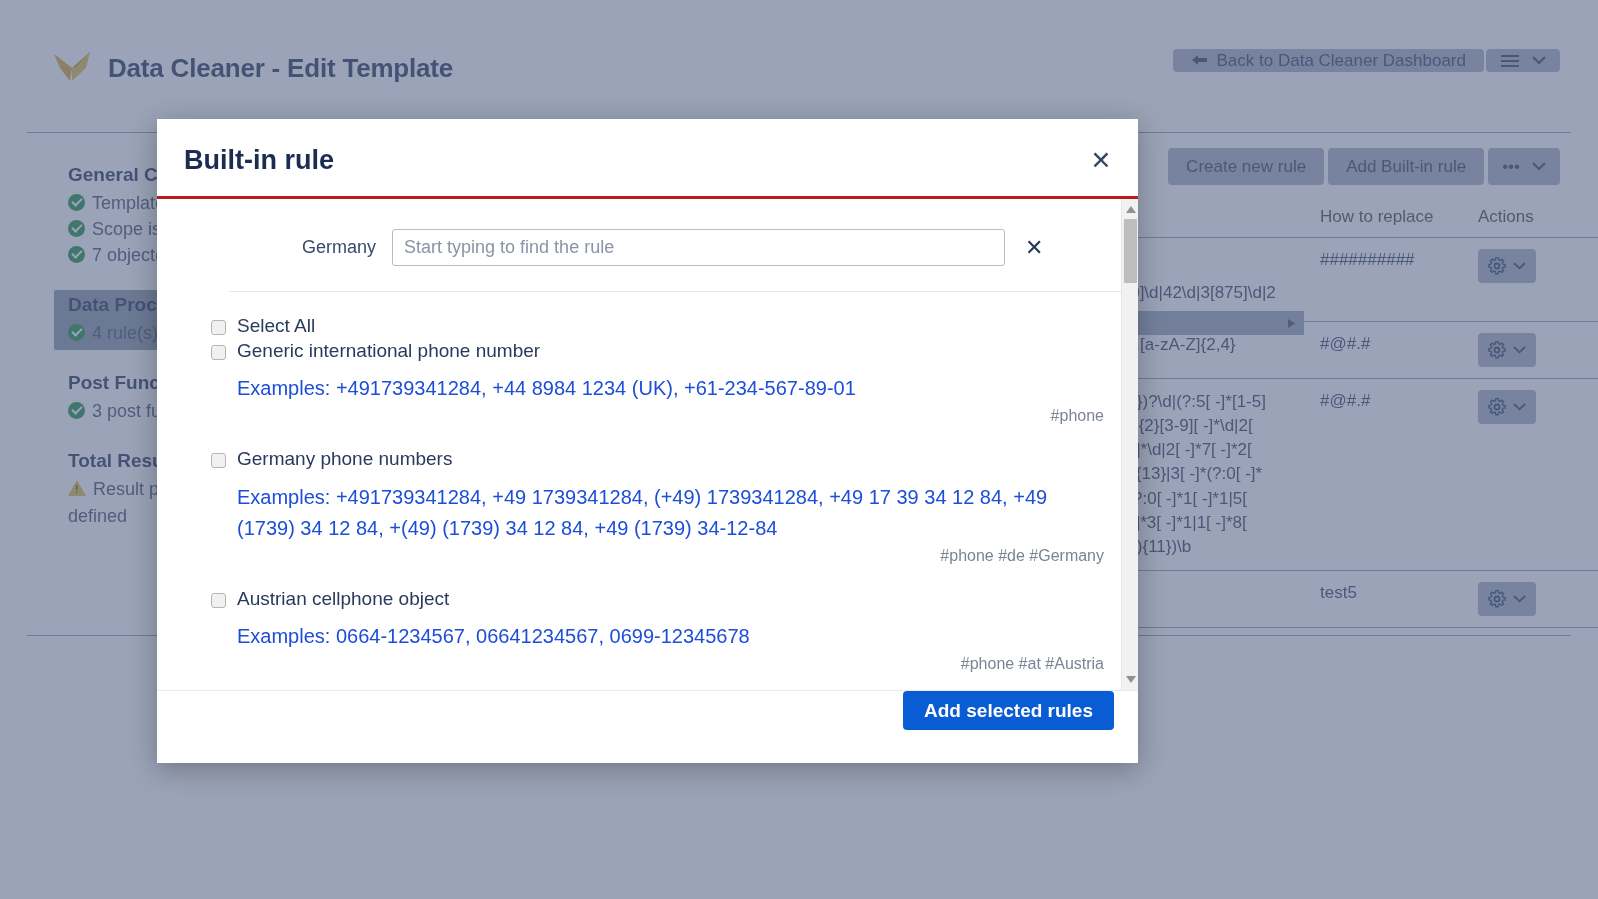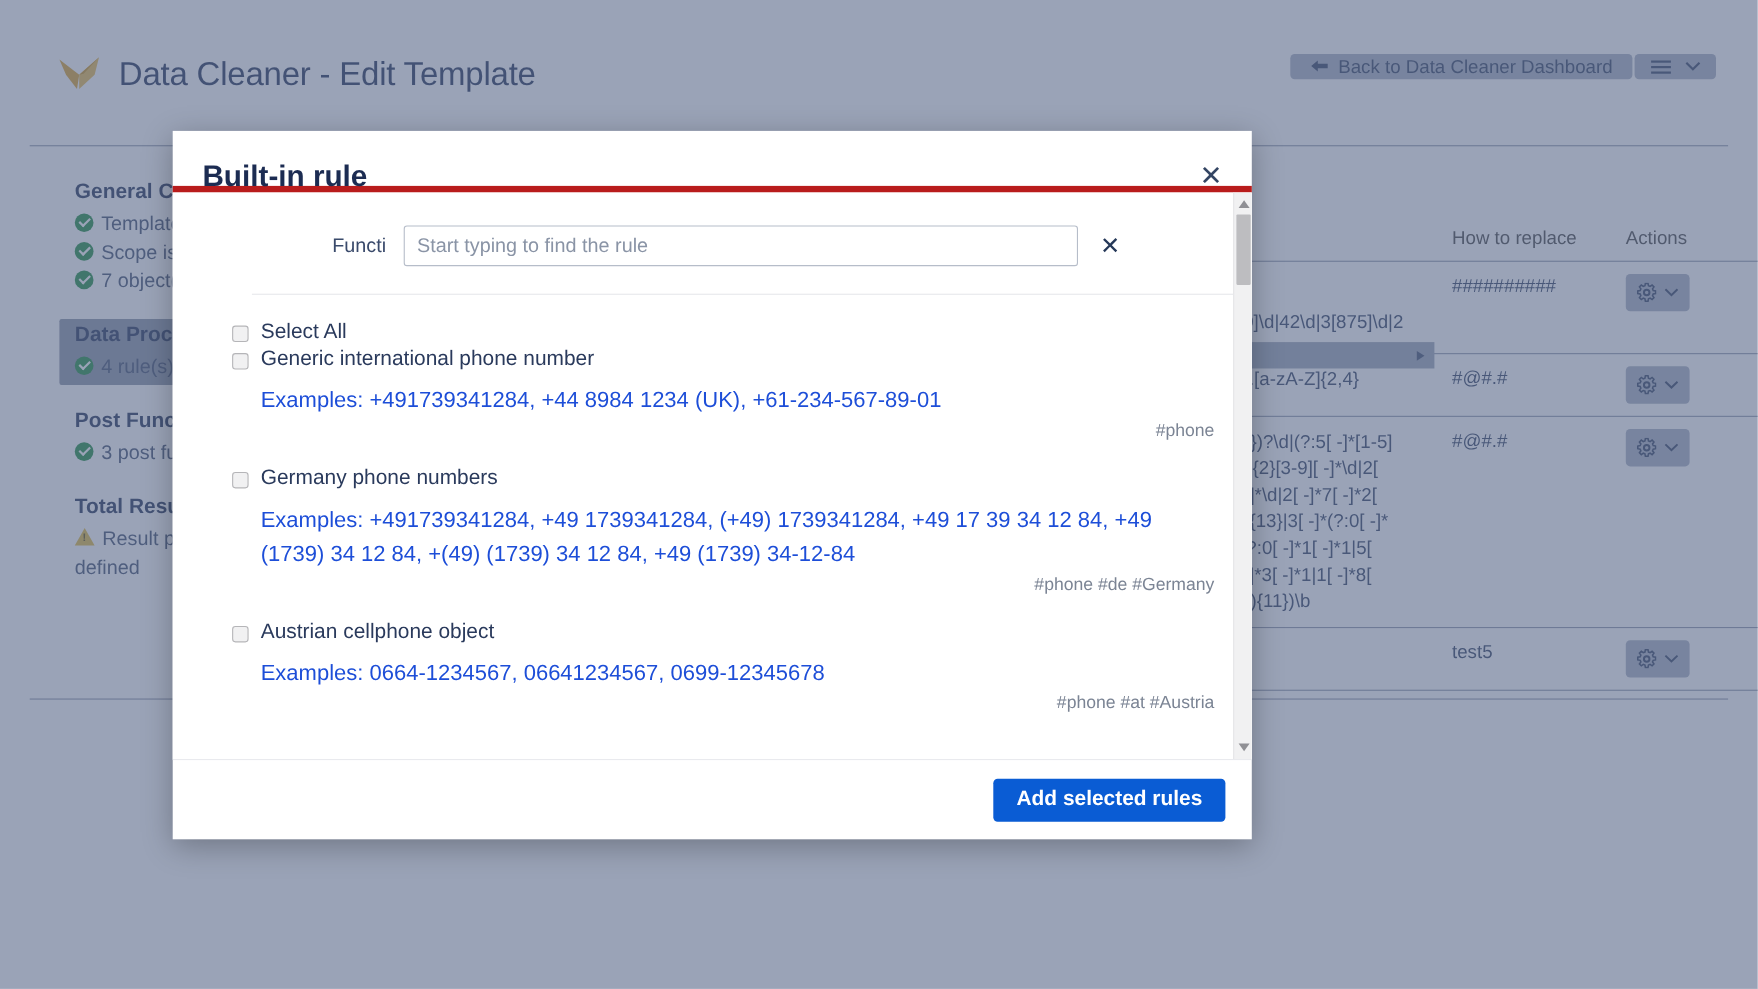--- a/index.html
+++ b/index.html
@@ -24,21 +24,21 @@
   
   .app-header {
     position: absolute; left: 0; top: 0; width: 1598px; height: 133px;
   }
   .brand {
     position: absolute; left: 52px; top: 48px;
     display: flex; align-items: center; gap: 14px;
   }
   .logo { width: 42px; height: 40px; flex: none; }
   .brand-title {
-    font-size: 30px; font-weight: normal; color: #1c2c52;
+    font-size: 26px; font-weight: bold; color: #1c2c52;
     letter-spacing: -0.2px; white-space: nowrap;
   }
   .header-actions {
     position: absolute; right: 38px; top: 49px;
     display: flex; align-items: stretch; gap: 2px;
   }
   .btn-plain {
     background: #a6aebf; color: #2a3a5c;
     border: none; border-radius: 4px;
     font-size: 17px; font-family: "Liberation Sans", sans-serif;
@@ -160,22 +160,22 @@
 
   
   #modal {
     position: absolute; left: 157px; top: 119px;
     width: 981px; height: 644px;
     background: #ffffff;
     box-shadow: 0 6px 26px rgba(0,0,0,0.28);
     display: flex; flex-direction: column;
   }
   .m-head {
-    height: 56px; flex: none; position: relative;
-    border-bottom: 6px solid #b91c1c;
+    height: 80px; flex: none; position: relative;
+    border-bottom: 3px solid #b91c1c;
     display: flex; align-items: center;
   }
   .m-title {
     position: absolute; left: 27px; top: 26px;
     font-size: 27px; font-weight: bold; color: #1c2c52;
   }
   .m-close {
     position: absolute; right: 22px; top: 26px;
     width: 30px; height: 30px;
     display: flex; align-items: center; justify-content: center;
@@ -244,21 +244,21 @@
   }
   .m-scroll .sarr-dn {
     position: absolute; left: 4px; bottom: 7px; width: 0; height: 0;
     border-left: 5px solid transparent; border-right: 5px solid transparent;
     border-top: 7px solid #909095;
   }
 
   .m-foot {
     height: 73px; flex: none;
     border-top: 1px solid #e9eaee;
-    display: flex; align-items: center; justify-content: flex-end;
+    display: flex; justify-content: flex-end;
     padding-right: 24px;
   }
   .btn-primary {
     background: #0a5cd4; color: #fff;
     border: none; border-radius: 4px;
     height: 39px; padding: 0 21px;
     font-size: 19px; font-weight: bold; cursor: pointer;
     font-family: "Liberation Sans", sans-serif;
   }
 </style>
@@ -337,20 +337,30 @@
       <div class="sum-group">
         <div class="sum-title">Total Resul</div>
         <div class="sum-row">
           <span class="ico-warn"></span>
           <span>Result pos</span>
         </div>
         <div class="sum-wrap">defined</div>
       </div>
     </div>
 
+    <div class="rule-toolbar">
+      <div class="btn-plain">Create new rule</div>
+      <div class="btn-plain">Add Built-in rule</div>
+      <div class="btn-plain menu">
+        <span>•••</span>
+        <svg width="14" height="9" viewBox="0 0 14 9">
+          <path d="M1 1 L7 7 L13 1" stroke="#2a3a5c" stroke-width="2" fill="none"></path>
+        </svg>
+      </div>
+    </div>
 
     <div class="tbl-scroll">
       <span class="arr"></span>
       <span class="thumb"></span>
     </div>
 
     <div class="rtable">
       <div class="rthead">
         <div class="rth col-regex"></div>
         <div class="rth col-repl">How to replace</div>
@@ -442,21 +452,21 @@
 <div id="modal">
 
   <div class="m-head">
     <div class="m-title">Built-in rule</div>
     <div class="m-close">✕</div>
   </div>
 
   <div class="m-body">
     <div class="m-body-inner">
       <div class="filter-row">
-        <span class="filter-label">Functi</span>
+        <span class="filter-label">Germany</span>
         <input class="filter-input" type="text" placeholder="Start typing to find the rule" style="">
         <span class="filter-clear">✕</span>
       </div>
 
       <div class="filter-sep"></div>
 
       <div class="rule-list">
 
         <div class="rl-row sel-all">
           <span class="cbx"></span>

